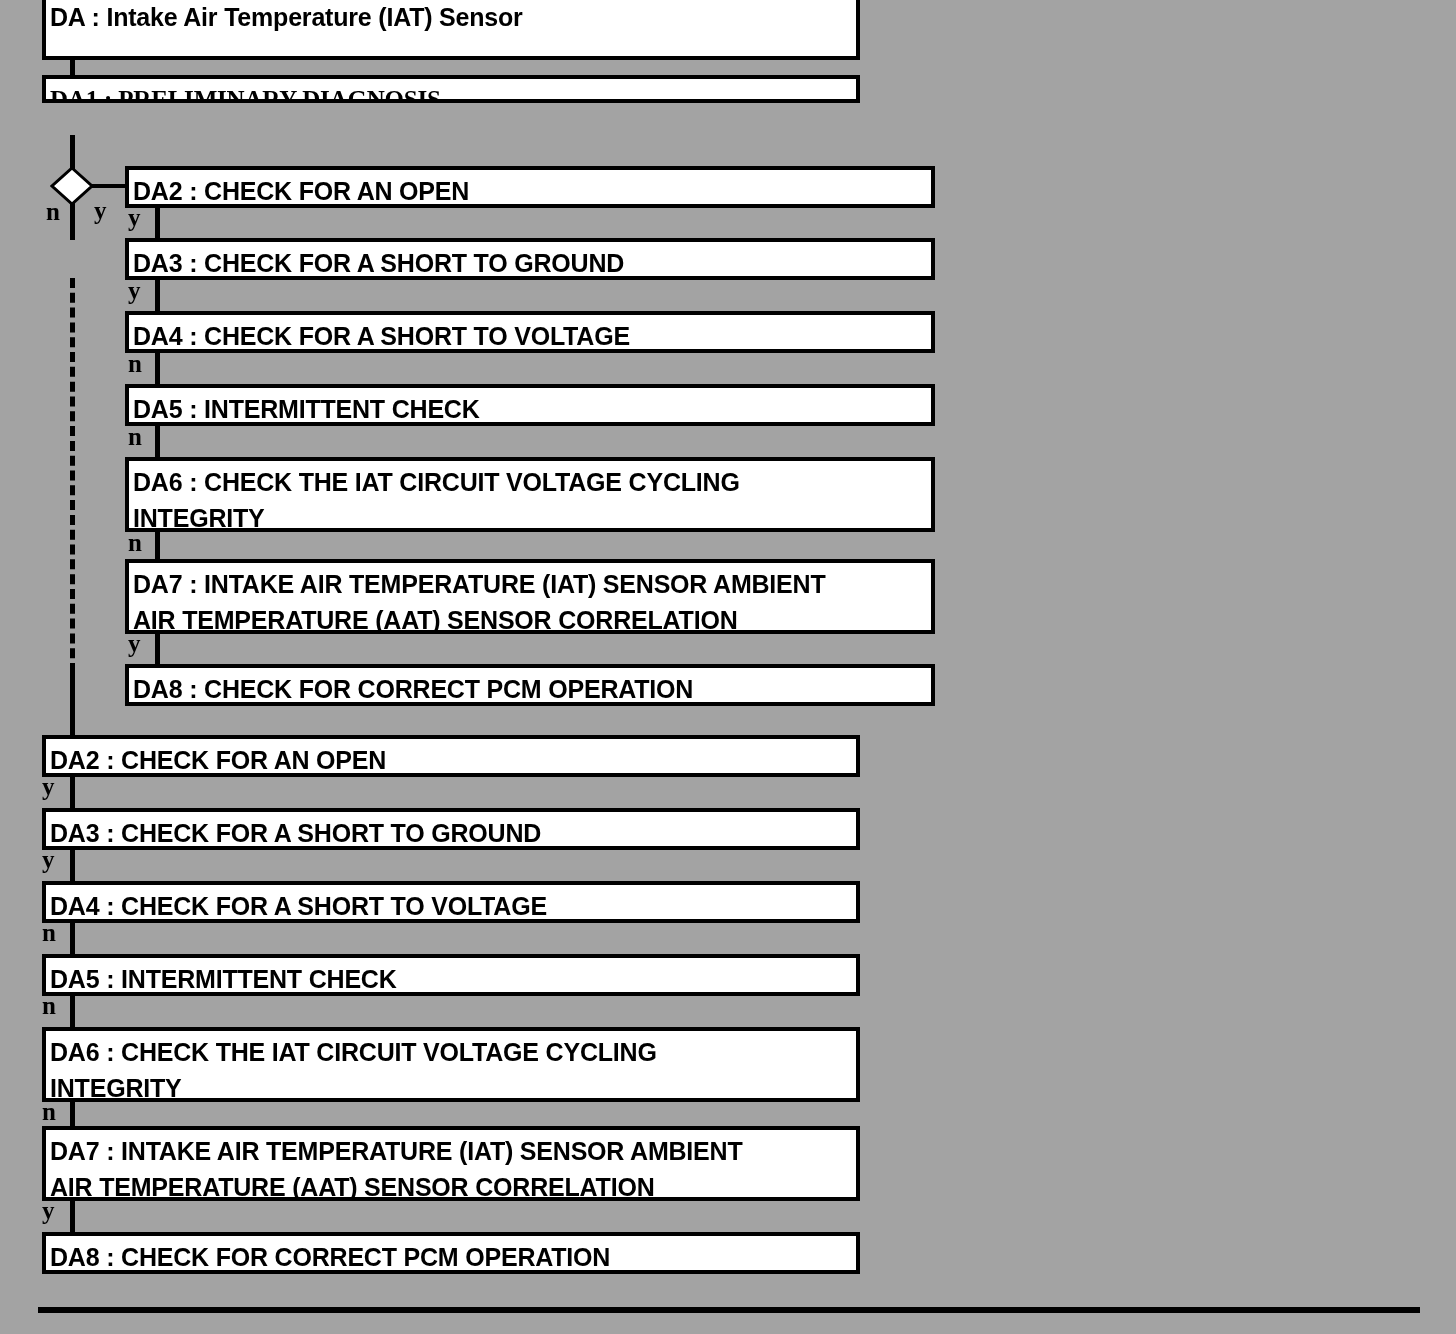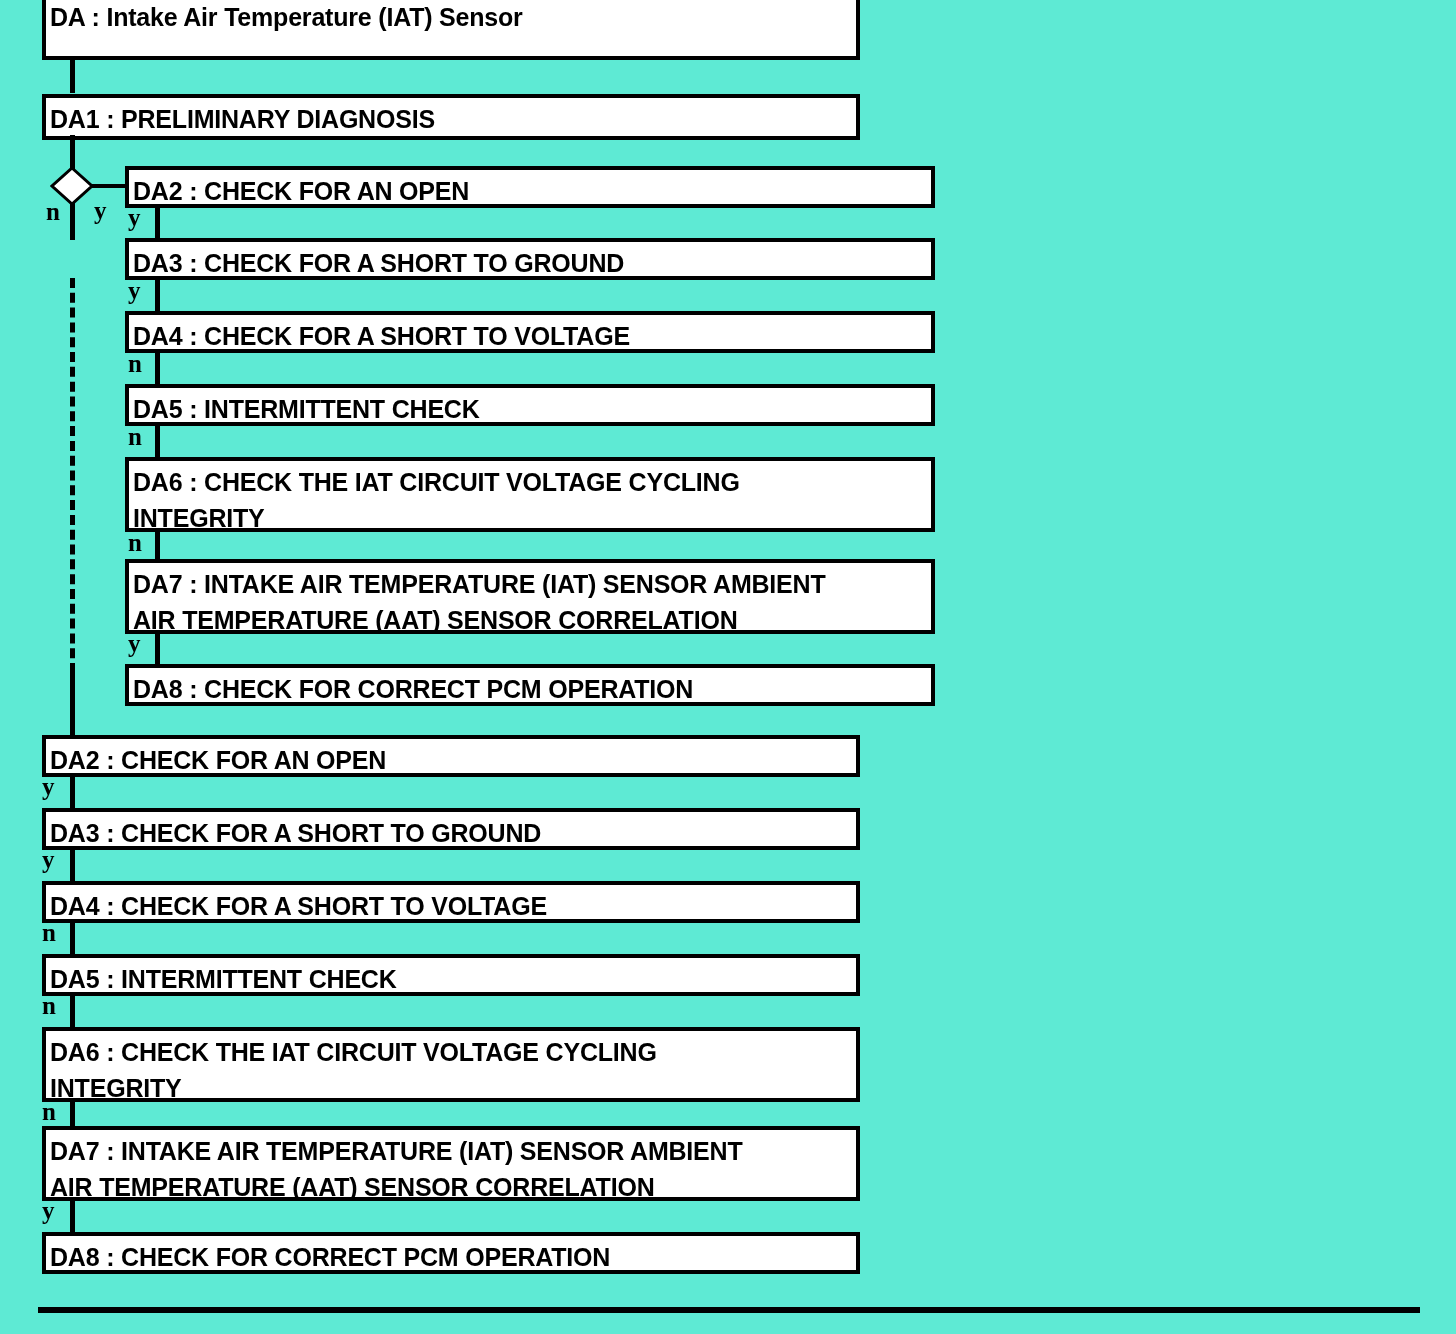--- a/index.html
+++ b/index.html
@@ -8,21 +8,21 @@
     padding: 0;
     background: #ffffff;
   }
   body {
     font-family: "Liberation Sans", sans-serif;
   }
   #canvas {
     position: relative;
     width: 1456px;
     height: 1334px;
-    background: #5eead4;
+    background: #a3a3a3;
     overflow: hidden;
   }
 
   
   .node {
     position: absolute;
     box-sizing: border-box;
     border: 4px solid #000000;
     background: #ffffff;
     color: #000000;
@@ -79,21 +79,21 @@
 </style>
 </head>
 <body>
 
 <div id="canvas">
 
   <div class="node clipped-top" style="left:42px; top:-4px; width:818px; height:64px;">DA : Intake Air Temperature (IAT) Sensor</div>
 
   <div class="vline" style="left:70px; top:60px; height:33px;"></div>
 
-  <div class="node" style="left:42px; top:94px; width:818px; height:46px;">DA1 : PRELIMINARY DIAGNOSIS</div>
+  <div class="node" style="left:42px; top:75px; width:818px; height:28px;font-family:Liberation Serif, serif;">DA1 : PRELIMINARY DIAGNOSIS</div>
 
   <div class="vline" style="left:70px; top:135px; height:34px;"></div>
 
   <div class="diamond" style="left:50px; top:166px; width:44px; height:40px;">
     <svg width="44" height="40" viewBox="0 0 44 40">
       <polygon points="22,2 42,20 22,38 2,20" fill="#ffffff" stroke="#000000" stroke-width="3"></polygon>
     </svg>
   </div>
 
   <div class="branch-label" style="left:46px; top:199px;">n</div>

